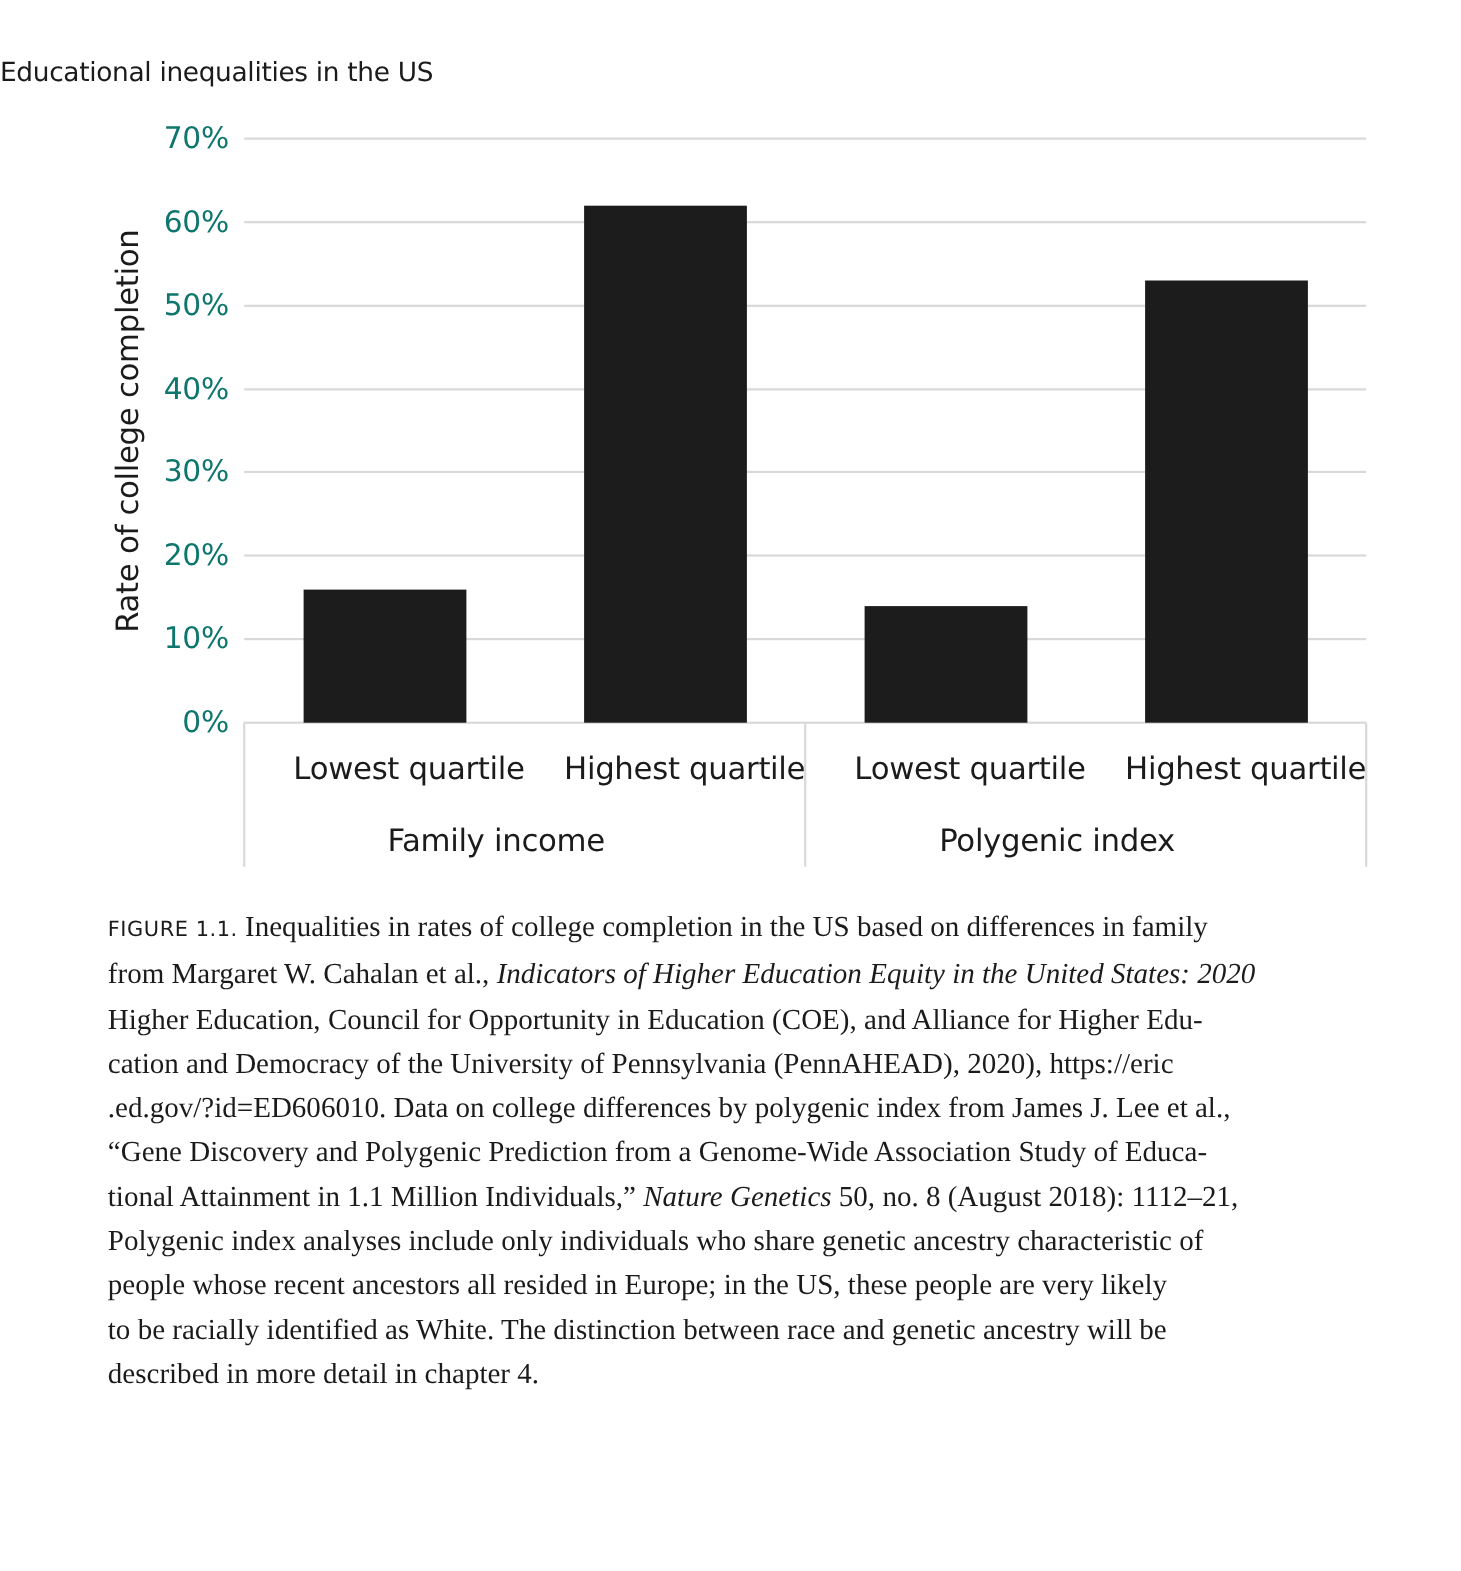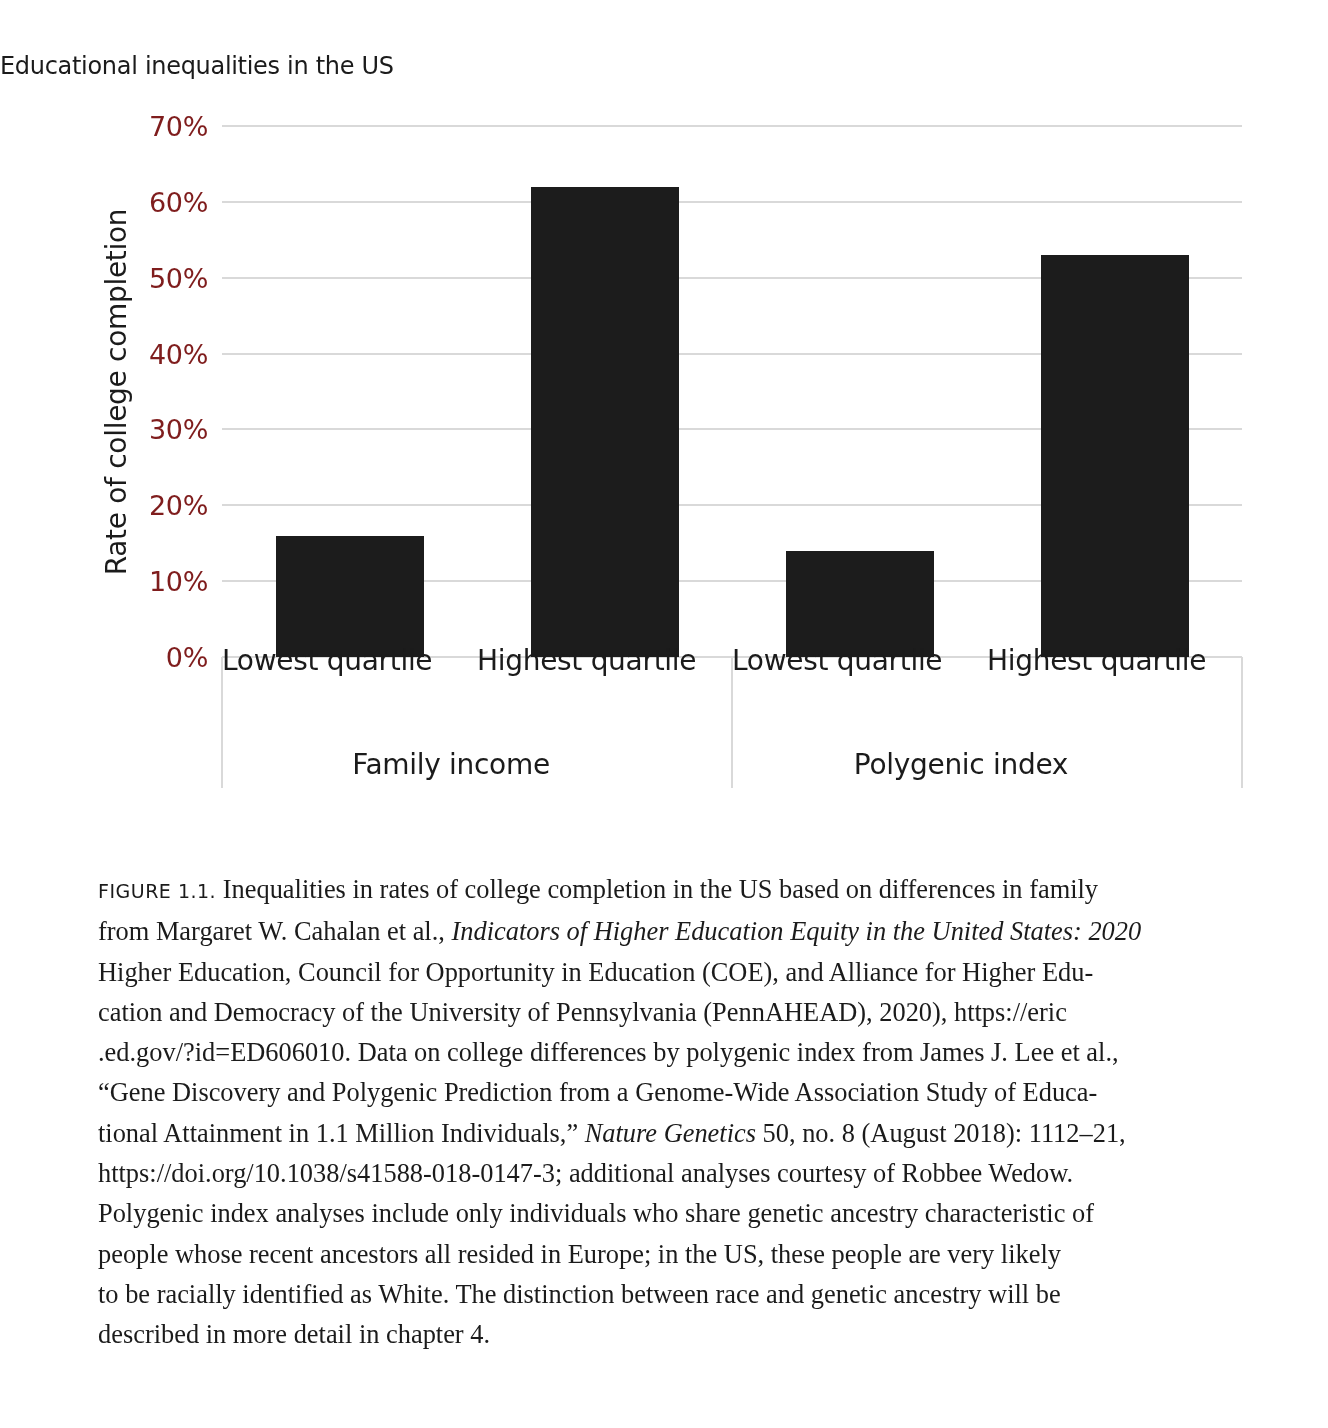--- a/index.html
+++ b/index.html
@@ -1,25 +1,25 @@
 <!DOCTYPE html>
 <html><head>
 <meta charset="utf-8">
 <style>
   html, body { margin: 0; padding: 0; background: #ffffff; }
   body { width: 1328px; height: 1428px; position: relative; overflow: hidden; color: #1b1b1b; }
   .sans { font-family: "DejaVu Sans", "Liberation Sans", sans-serif; }
-  .serif { font-family: "Liberation Serif", "DejaVu Serif", serif; margin-top: 47px; }
+  .serif { font-family: "Liberation Serif", "DejaVu Serif", serif; }
   #chart-title { position: absolute; left: 0; width: 1328px; top: 52px; text-align: left; font-size: 24px; color: #1b1b1b; letter-spacing: -0.3px; }
   #y-axis-label { position: absolute; left: 116px; top: 392px; transform: translate(-50%, -50%) rotate(-90deg); white-space: nowrap; font-size: 28px; color: #1b1b1b; letter-spacing: -0.3px; }
-  .ytick { position: absolute; left: 120px; width: 88px; text-align: right; font-size: 27px; color: #7f1d1d; transform: translateY(-50%); letter-spacing: -0.3px; }
+  .ytick { position: absolute; left: 120px; width: 88px; text-align: right; font-size: 27px; color: #0f766e; transform: translateY(-50%); letter-spacing: -0.3px; }
   .gridline { position: absolute; left: 222px; width: 1020px; height: 2px; background: #d9d9d9; transform: translateY(-1px); }
   .bar { position: absolute; width: 148px; background: #1c1c1c; }
   .vline { position: absolute; width: 2px; background: #d9d9d9; top: 657px; height: 131px; }
-  .cat-label { position: absolute; top: 644px; width: 255px; text-align: left; font-size: 28px; color: #1b1b1b; letter-spacing: -0.3px; white-space: nowrap; }
+  .cat-label { position: absolute; top: 682px; width: 255px; text-align: right; font-size: 28px; color: #1b1b1b; letter-spacing: -0.3px; white-space: nowrap; }
   .group-label { position: absolute; top: 748px; width: 458px; text-align: center; font-size: 28px; color: #1b1b1b; letter-spacing: -0.3px; white-space: nowrap; }
   #caption { position: absolute; left: 98px; top: 822px; width: 1140px; font-size: 26.4px; line-height: 40.3px; color: #1b1b1b; }
   #caption .line { display: block; white-space: nowrap; }
   #caption .fig-label { font-family: "DejaVu Sans", "Liberation Sans", sans-serif; font-size: 19px; letter-spacing: 0.5px; }
   #caption i { font-style: italic; }
 </style>
 </head>
 <body>
 
 <div id="chart">
@@ -65,18 +65,17 @@
 </div>
 
 <div id="caption" class="serif">
     <span class="line"><span class="fig-label">FIGURE 1.1.</span><span> Inequalities in rates of college completion in the US based on differences in family</span></span>
     <span class="line"><span>from Margaret W. Cahalan et al., </span><i>Indicators of Higher Education Equity in the United States: 2020</i></span>
     <span class="line"><span>Higher Education, Council for Opportunity in Education (COE), and Alliance for Higher Edu-</span></span>
     <span class="line"><span>cation and Democracy of the University of Pennsylvania (PennAHEAD), 2020), https://eric</span></span>
     <span class="line"><span>.ed.gov/?id=ED606010. Data on college differences by polygenic index from James J. Lee et al.,</span></span>
     <span class="line"><span>“Gene Discovery and Polygenic Prediction from a Genome-Wide Association Study of Educa-</span></span>
     <span class="line"><span>tional Attainment in 1.1 Million Individuals,” </span><i>Nature Genetics</i><span> 50, no. 8 (August 2018): 1112–21,</span></span>
-    <span class="line"><span>https://doi.org/10.1038/s41588-018-0147-3; additional analyses courtesy of Robbee Wedow.</span></span>
     <span class="line"><span>Polygenic index analyses include only individuals who share genetic ancestry characteristic of</span></span>
     <span class="line"><span>people whose recent ancestors all resided in Europe; in the US, these people are very likely</span></span>
     <span class="line"><span>to be racially identified as White. The distinction between race and genetic ancestry will be</span></span>
     <span class="line"><span>described in more detail in chapter 4.</span></span>
   </div>
 
 </body></html>

